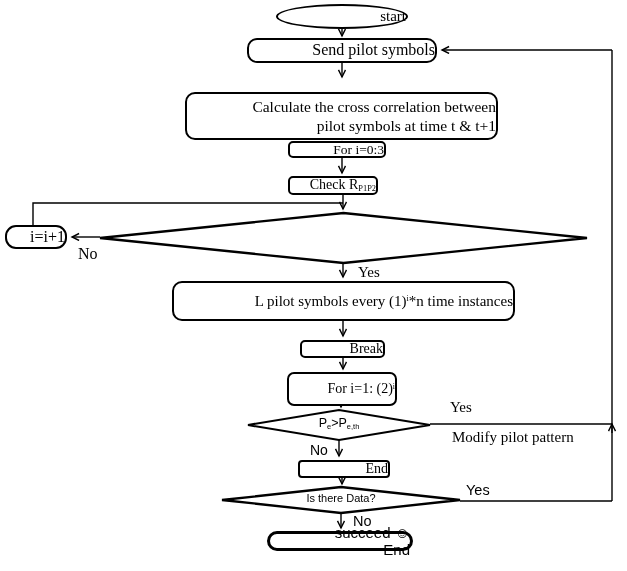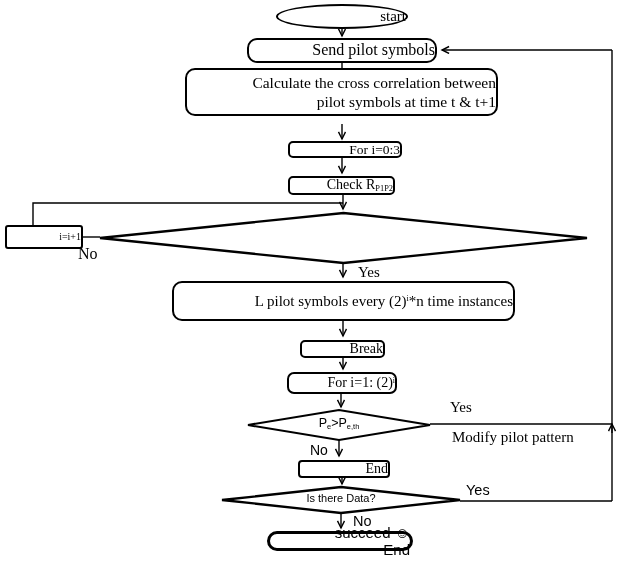--- a/index.html
+++ b/index.html
@@ -69,47 +69,47 @@
   </svg>
 
   <div class="node ellipse serif" style="left:276px;top:4px;width:132px;height:25px;font-size:15px;">
     <span>start</span>
   </div>
 
   <div class="node rounded serif" style="left:247px;top:38px;width:190px;height:25px;font-size:16px;">
     <span>Send pilot symbols</span>
   </div>
 
-  <div class="node rounded serif" style="left:185px;top:68px;width:313px;height:48px;font-size:15.5px;line-height:19px;padding-left:22px;">
+  <div class="node rounded serif" style="left:185px;top:92px;width:313px;height:48px;font-size:15.5px;line-height:19px;padding-left:22px;">
     <span>Calculate the cross correlation between</span>
     <span>pilot symbols at time t &amp; t+1</span>
   </div>
 
-  <div class="node rounded-sm serif" style="left:288px;top:141px;width:114px;height:17px;font-size:13.5px;border-width:2px;">
+  <div class="node rounded-sm serif" style="left:288px;top:141px;width:98px;height:17px;font-size:13.5px;border-width:2px;">
     <span>For i=0:3</span>
   </div>
 
-  <div class="node rounded-sm serif" style="left:288px;top:176px;width:107px;height:19px;font-size:14px;border-width:2px;">
+  <div class="node rounded-sm serif" style="left:288px;top:176px;width:90px;height:19px;font-size:14px;border-width:2px;">
     <span><span>Check R</span><sub>P1P2</sub></span>
   </div>
 
-  <div class="node rounded-sm serif" style="left:5px;top:225px;width:78px;height:24px;font-size:10px;border-radius:3px;">
+  <div class="node rounded-sm serif" style="left:5px;top:225px;width:62px;height:24px;font-size:16px;border-radius:11px;">
     <span>i=i+1</span>
   </div>
 
 
   <div class="node rounded serif" style="left:172px;top:281px;width:343px;height:40px;font-size:15px;line-height:18px;">
-    <span><span>L pilot symbols every  (2)</span><sup>i</sup><span>*n time instances</span></span>
+    <span><span>L pilot symbols every  (1)</span><sup>i</sup><span>*n time instances</span></span>
   </div>
 
   <div class="node rounded-sm serif" style="left:300px;top:340px;width:85px;height:18px;font-size:14px;">
     <span>Break</span>
   </div>
 
-  <div class="node rounded-sm serif" style="left:287px;top:372px;width:110px;height:22px;font-size:14px;border-radius:7px;">
+  <div class="node rounded-sm serif" style="left:287px;top:372px;width:110px;height:34px;font-size:14px;border-radius:7px;">
     <span><span>For i=1: (2)</span><sup>i</sup></span>
   </div>
 
   <div class="diamond-label sans" style="left:279px;top:417px;width:120px;font-size:12.5px;">
     <span><span>P</span><sub>e</sub><span>&gt;P</span><sub>e,th</sub></span>
   </div>
 
   <div class="node rounded-sm serif" style="left:298px;top:460px;width:92px;height:18px;font-size:14px;border-radius:4px;">
     <span>End</span>
   </div>

